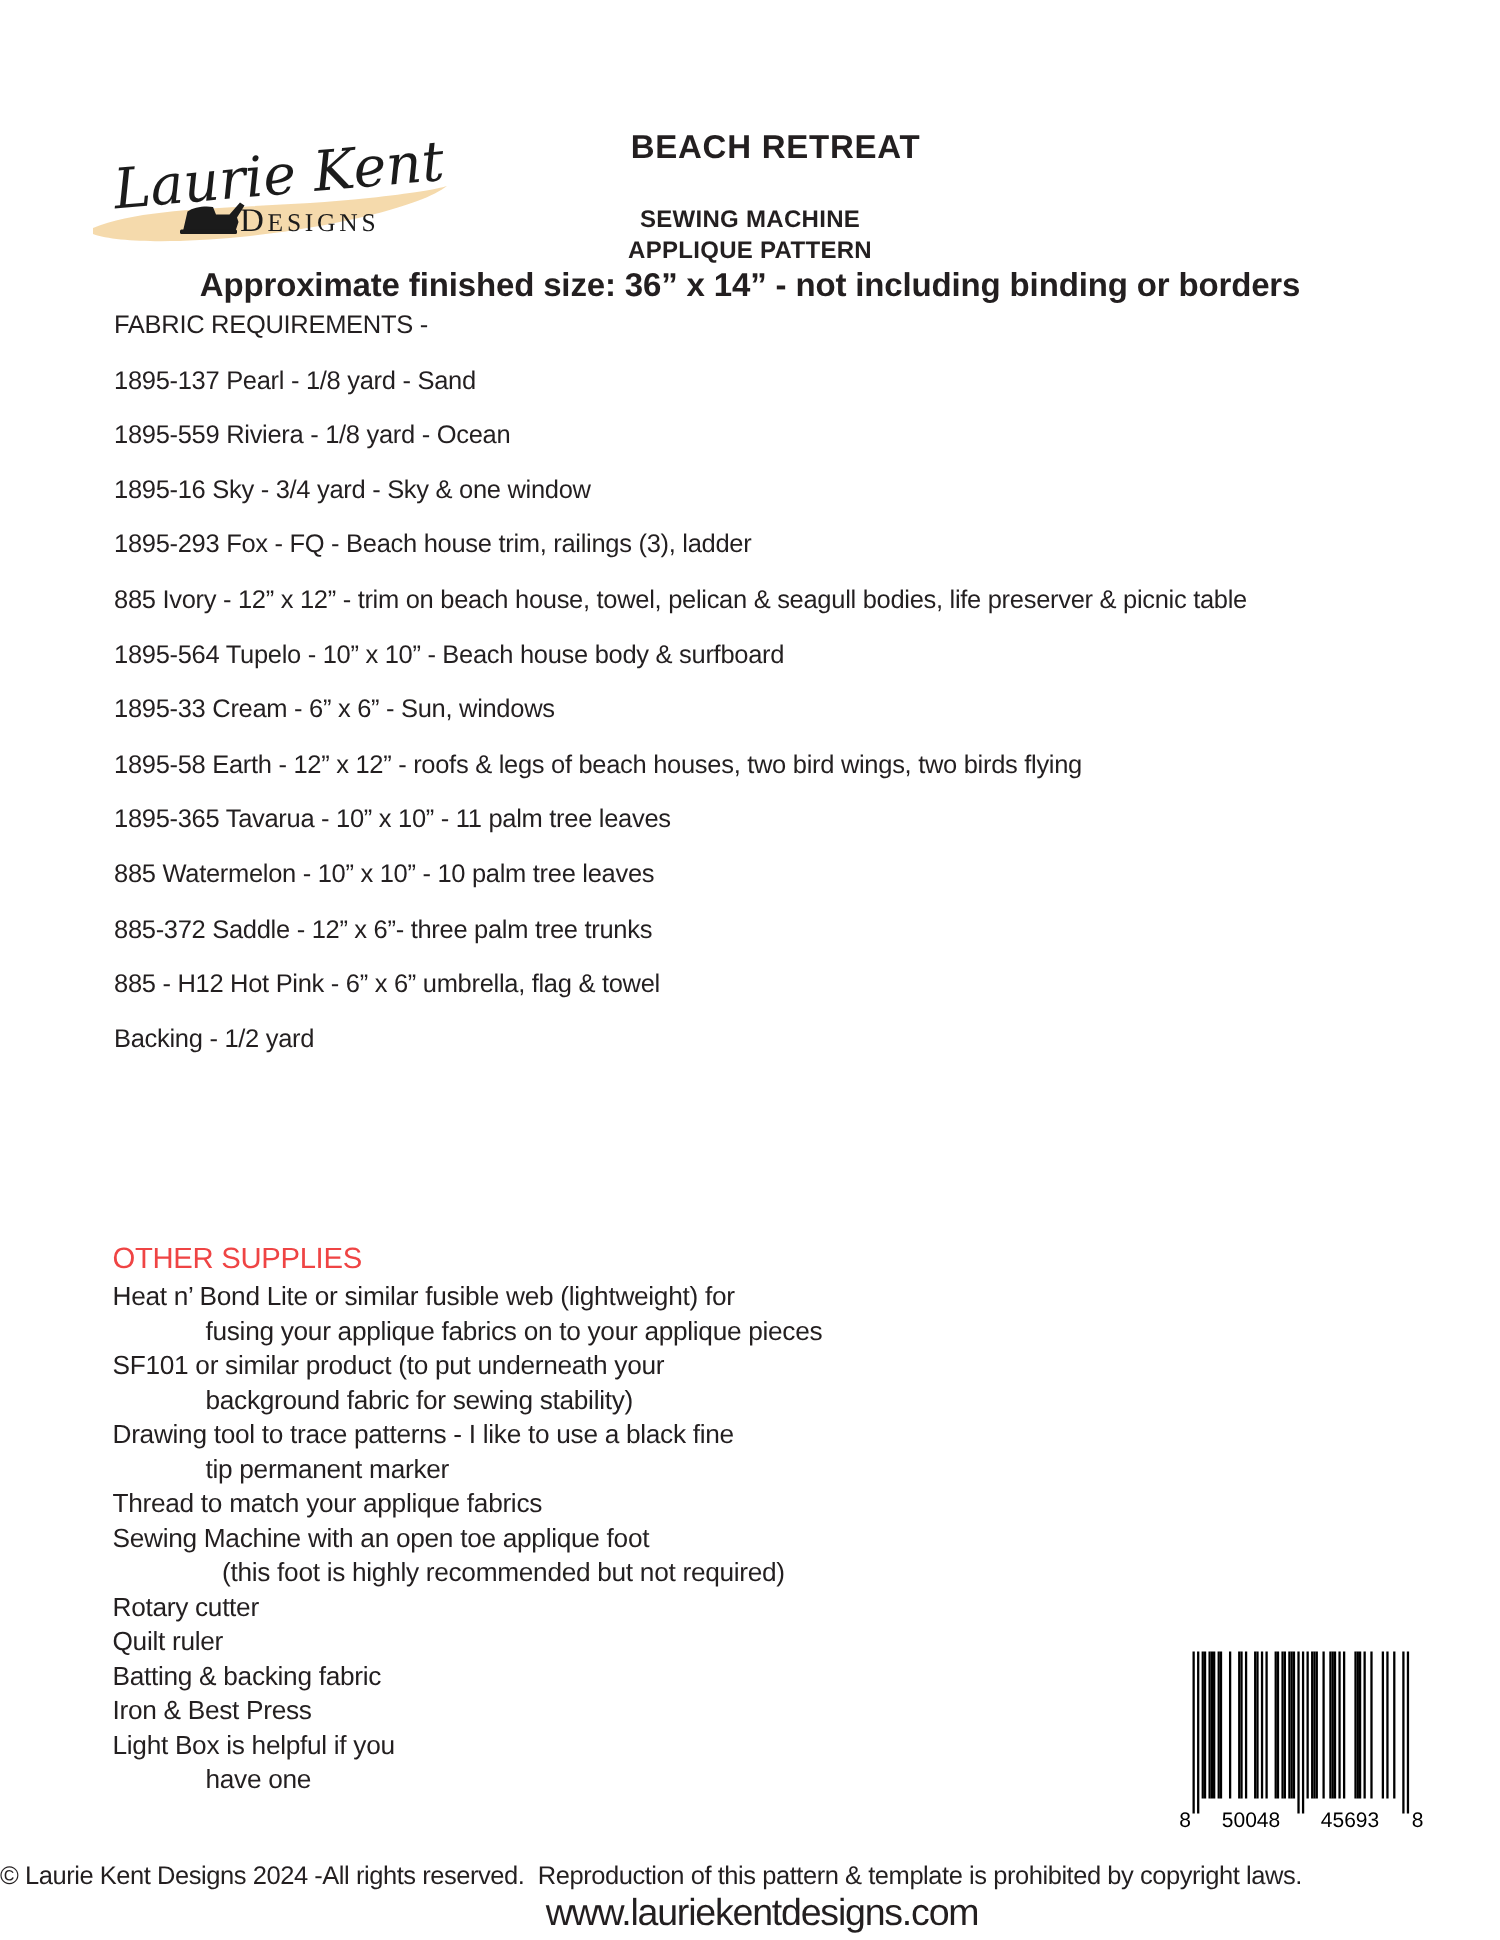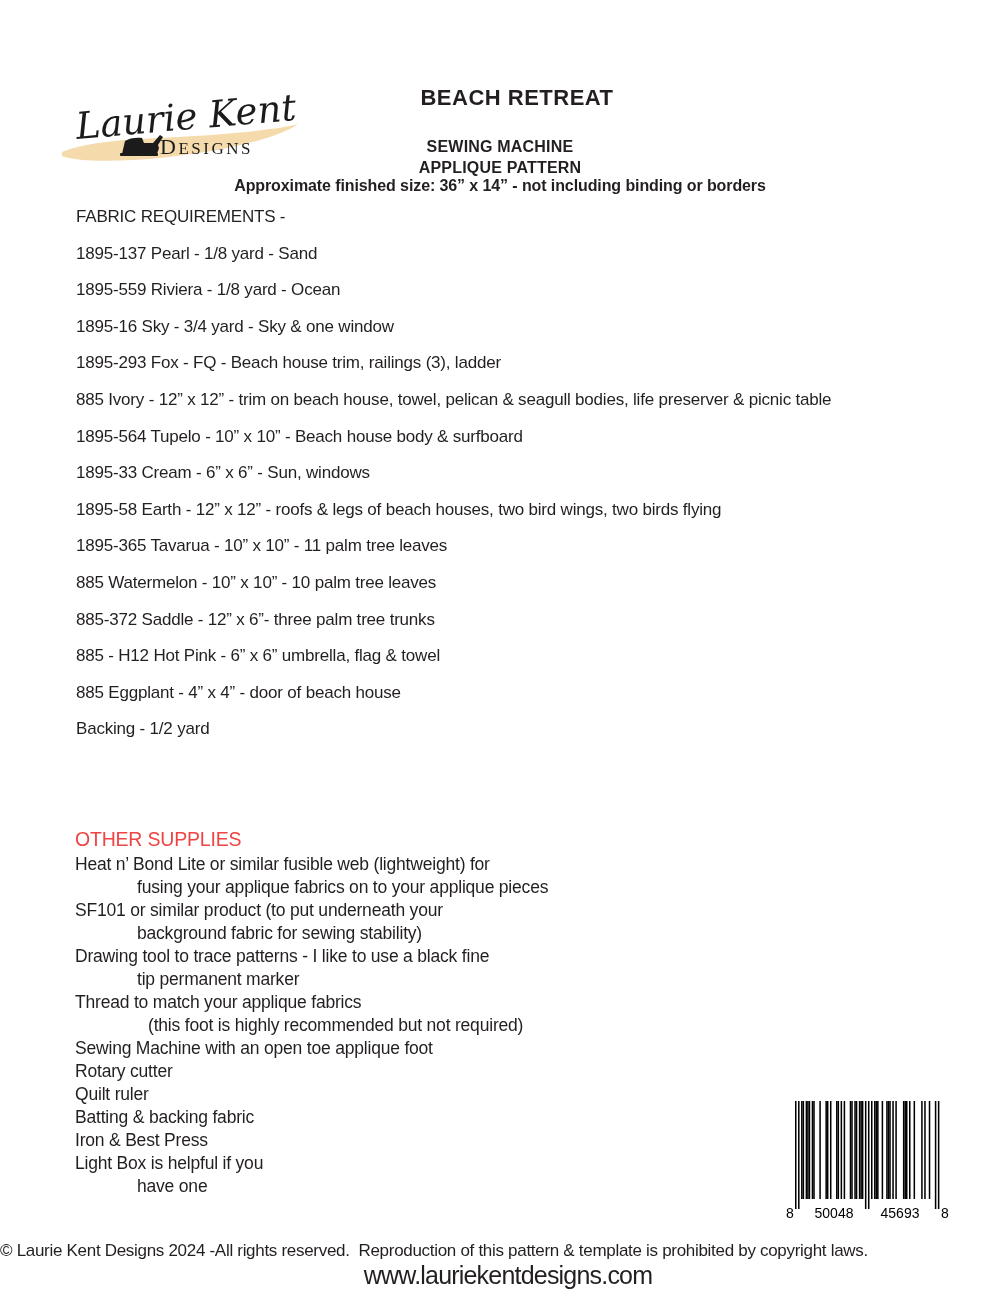--- a/index.html
+++ b/index.html
@@ -51,21 +51,21 @@
     font-weight: 700;
     line-height: 21px;
     letter-spacing: 0.2px;
   }
   .size-note {
     position: absolute;
     left: 0;
     right: 0;
     top: 177px;
     text-align: center;
-    font-size: 16px;
+    font-size: 22px;
     font-weight: 700;
     letter-spacing: -0.1px;
   }
 
   
   .fabric-section {
     position: absolute;
     left: 76px;
     top: 199px;
     width: 880px;
@@ -175,38 +175,37 @@
         <div class="fabric-item">1895-16 Sky - 3/4 yard - Sky &amp; one window</div>
         <div class="fabric-item">1895-293 Fox - FQ - Beach house trim, railings (3), ladder</div>
         <div class="fabric-item">885 Ivory - 12” x 12” - trim on beach house, towel, pelican &amp; seagull bodies, life preserver &amp; picnic table</div>
         <div class="fabric-item">1895-564 Tupelo - 10” x 10” - Beach house body &amp; surfboard</div>
         <div class="fabric-item">1895-33 Cream - 6” x 6” - Sun, windows</div>
         <div class="fabric-item">1895-58 Earth - 12” x 12”  - roofs &amp; legs of beach houses, two bird wings, two birds flying</div>
         <div class="fabric-item">1895-365 Tavarua - 10” x 10” - 11 palm tree leaves</div>
         <div class="fabric-item">885 Watermelon - 10” x 10” - 10 palm tree leaves</div>
         <div class="fabric-item">885-372 Saddle - 12” x 6”-  three palm tree trunks</div>
         <div class="fabric-item">885 - H12 Hot Pink - 6” x 6” umbrella, flag &amp; towel</div>
-        <div class="fabric-item">885 Eggplant - 4” x 4” - door of beach house</div>
         <div class="fabric-item">Backing - 1/2 yard</div>
       </div>
   </div>
 
   <div class="supplies-section">
     <div class="supplies-heading">OTHER SUPPLIES</div>
     <div class="supplies-list">
 
     <div class="supply-line">Heat n’ Bond Lite or similar fusible web (lightweight) for</div>
         <div class="supply-line" style="padding-left: 62px;">fusing your applique fabrics on to your applique pieces</div>
         <div class="supply-line">SF101 or similar product (to put underneath your</div>
         <div class="supply-line" style="padding-left: 62px;">background fabric for sewing stability)</div>
         <div class="supply-line">Drawing tool to trace patterns - I like to use a black fine</div>
         <div class="supply-line" style="padding-left: 62px;">tip permanent marker</div>
         <div class="supply-line">Thread to match your applique fabrics</div>
+        <div class="supply-line">Sewing Machine with an open toe applique foot</div>
         <div class="supply-line" style="padding-left: 73px;">(this foot is highly recommended but not required)</div>
-        <div class="supply-line">Sewing Machine with an open toe applique foot</div>
         <div class="supply-line">Rotary cutter</div>
         <div class="supply-line">Quilt ruler</div>
         <div class="supply-line">Batting &amp; backing fabric</div>
         <div class="supply-line">Iron &amp; Best Press</div>
         <div class="supply-line">Light Box is helpful if you</div>
         <div class="supply-line" style="padding-left: 62px;">have one</div>
       </div>
   </div>
 
   <div class="barcode">

